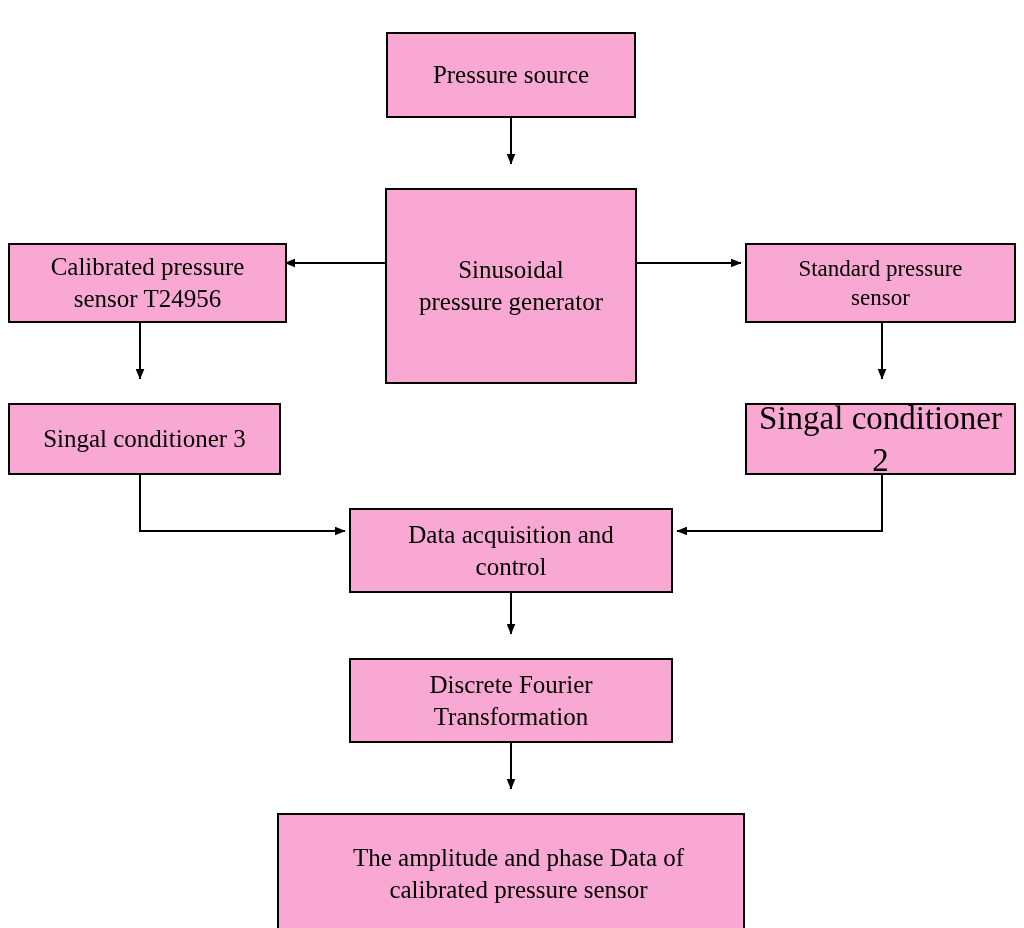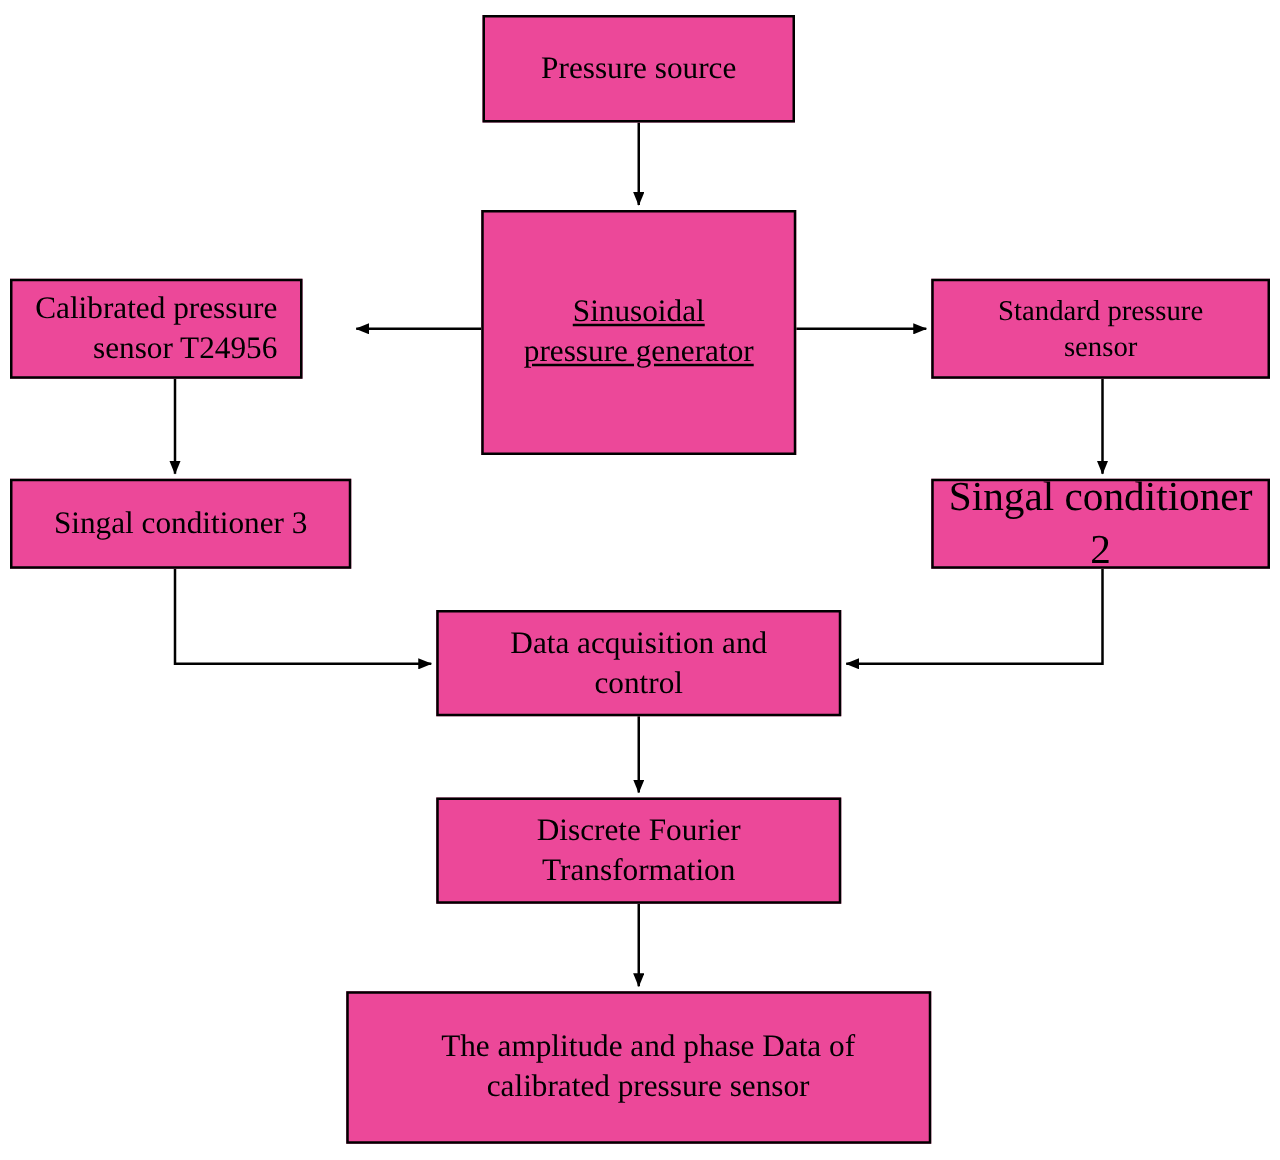--- a/index.html
+++ b/index.html
@@ -18,35 +18,36 @@
   #edge-layer {
     position: absolute;
     left: 0; top: 0;
     width: 1024px;
     height: 928px;
   }
   .node {
     position: absolute;
     box-sizing: border-box;
     border: 2px solid #000000;
-    background: #ec4899;
+    background: #f9a8d4;
     display: flex;
     align-items: center;
     justify-content: center;
     text-align: center;
     color: #000000;
     line-height: 1.28;
     padding: 2px 6px;
     white-space: pre-line;
     z-index: 2;
+    margin-top: 20px;
   }
   
   .n-pressure-source   { left: 386px;  top: 12px;  width: 250px; height: 86px;  font-size: 25px; }
-  .n-generator         { left: 385px;  top: 168px; width: 252px; height: 196px; font-size: 25px; text-decoration: underline; }
-  .n-calibrated        { left: 8px;    top: 223px; width: 234px; height: 80px;  font-size: 25px; text-align: right; }
+  .n-generator         { left: 385px;  top: 168px; width: 252px; height: 196px; font-size: 25px; }
+  .n-calibrated        { left: 8px;    top: 223px; width: 279px; height: 80px;  font-size: 25px; }
   .n-standard          { left: 745px;  top: 223px; width: 271px; height: 80px;  font-size: 23px; }
   .n-cond1             { left: 8px;    top: 383px; width: 273px; height: 72px;  font-size: 25px; }
   .n-cond2             { left: 745px;  top: 383px; width: 271px; height: 72px;  font-size: 33px; }
   .n-daq               { left: 349px;  top: 488px; width: 324px; height: 85px;  font-size: 25px; }
   .n-dft               { left: 349px;  top: 638px; width: 324px; height: 85px;  font-size: 25px; }
   .n-output            { left: 277px;  top: 793px; width: 468px; height: 122px; font-size: 25px; padding-left: 21px; }
 </style>
 </head>
 <body>
 

